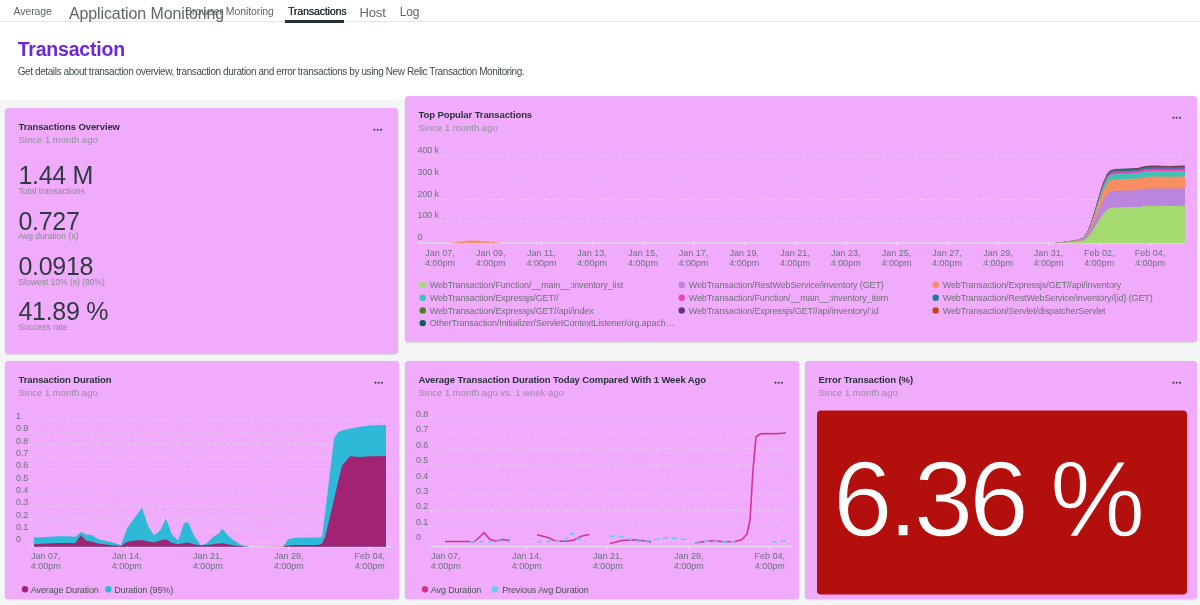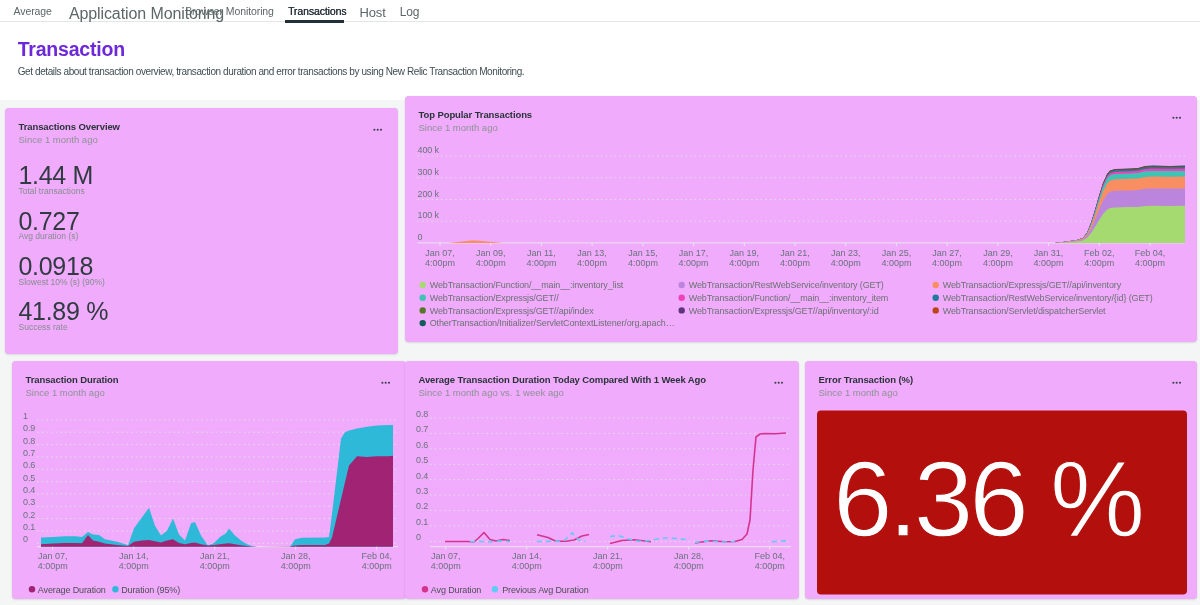--- a/index.html
+++ b/index.html
@@ -129,21 +129,21 @@
 <text x="283.7" y="204.89999999999998" class="lg">WebTransaction/Function/__main__:inventory_item</text>
 <circle cx="276.7" cy="214.4" r="3.2" fill="#5e3480"></circle>
 <text x="283.7" y="217.6" class="lg">WebTransaction/Expressjs/GET//api/inventory/:id</text>
 <circle cx="530.7" cy="189" r="3.2" fill="#f98e63"></circle>
 <text x="537.7" y="192.2" class="lg">WebTransaction/Expressjs/GET//api/inventory</text>
 <circle cx="530.7" cy="201.7" r="3.2" fill="#1e7a9b"></circle>
 <text x="537.7" y="204.89999999999998" class="lg">WebTransaction/RestWebService/inventory/{id} (GET)</text>
 <circle cx="530.7" cy="214.4" r="3.2" fill="#bd4418"></circle>
 <text x="537.7" y="217.6" class="lg">WebTransaction/Servlet/dispatcherServlet</text>
 </svg></div>
-<div class="card" style="left:12px;top:361px;width:394px;height:238px">
+<div class="card" style="left:5px;top:361px;width:394px;height:238px">
 <svg width="394" height="238">
 <text x="13.5" y="22.4" class="ct">Transaction Duration</text>
       <text x="13.5" y="34.8" class="cs">Since 1 month ago</text>
       <circle cx="370.4" cy="21.8" r="1.05" fill="#39424a"></circle>
       <circle cx="373.7" cy="21.8" r="1.05" fill="#39424a"></circle>
       <circle cx="377.0" cy="21.8" r="1.05" fill="#39424a"></circle>
 <polyline class="grid" points="25,58.9 386,58.9"></polyline>
 <text x="11" y="57.8" class="yl">1</text>
 <polyline class="grid" points="25,71.2 386,71.2"></polyline>
 <text x="11" y="70.1" class="yl">0.9</text>

